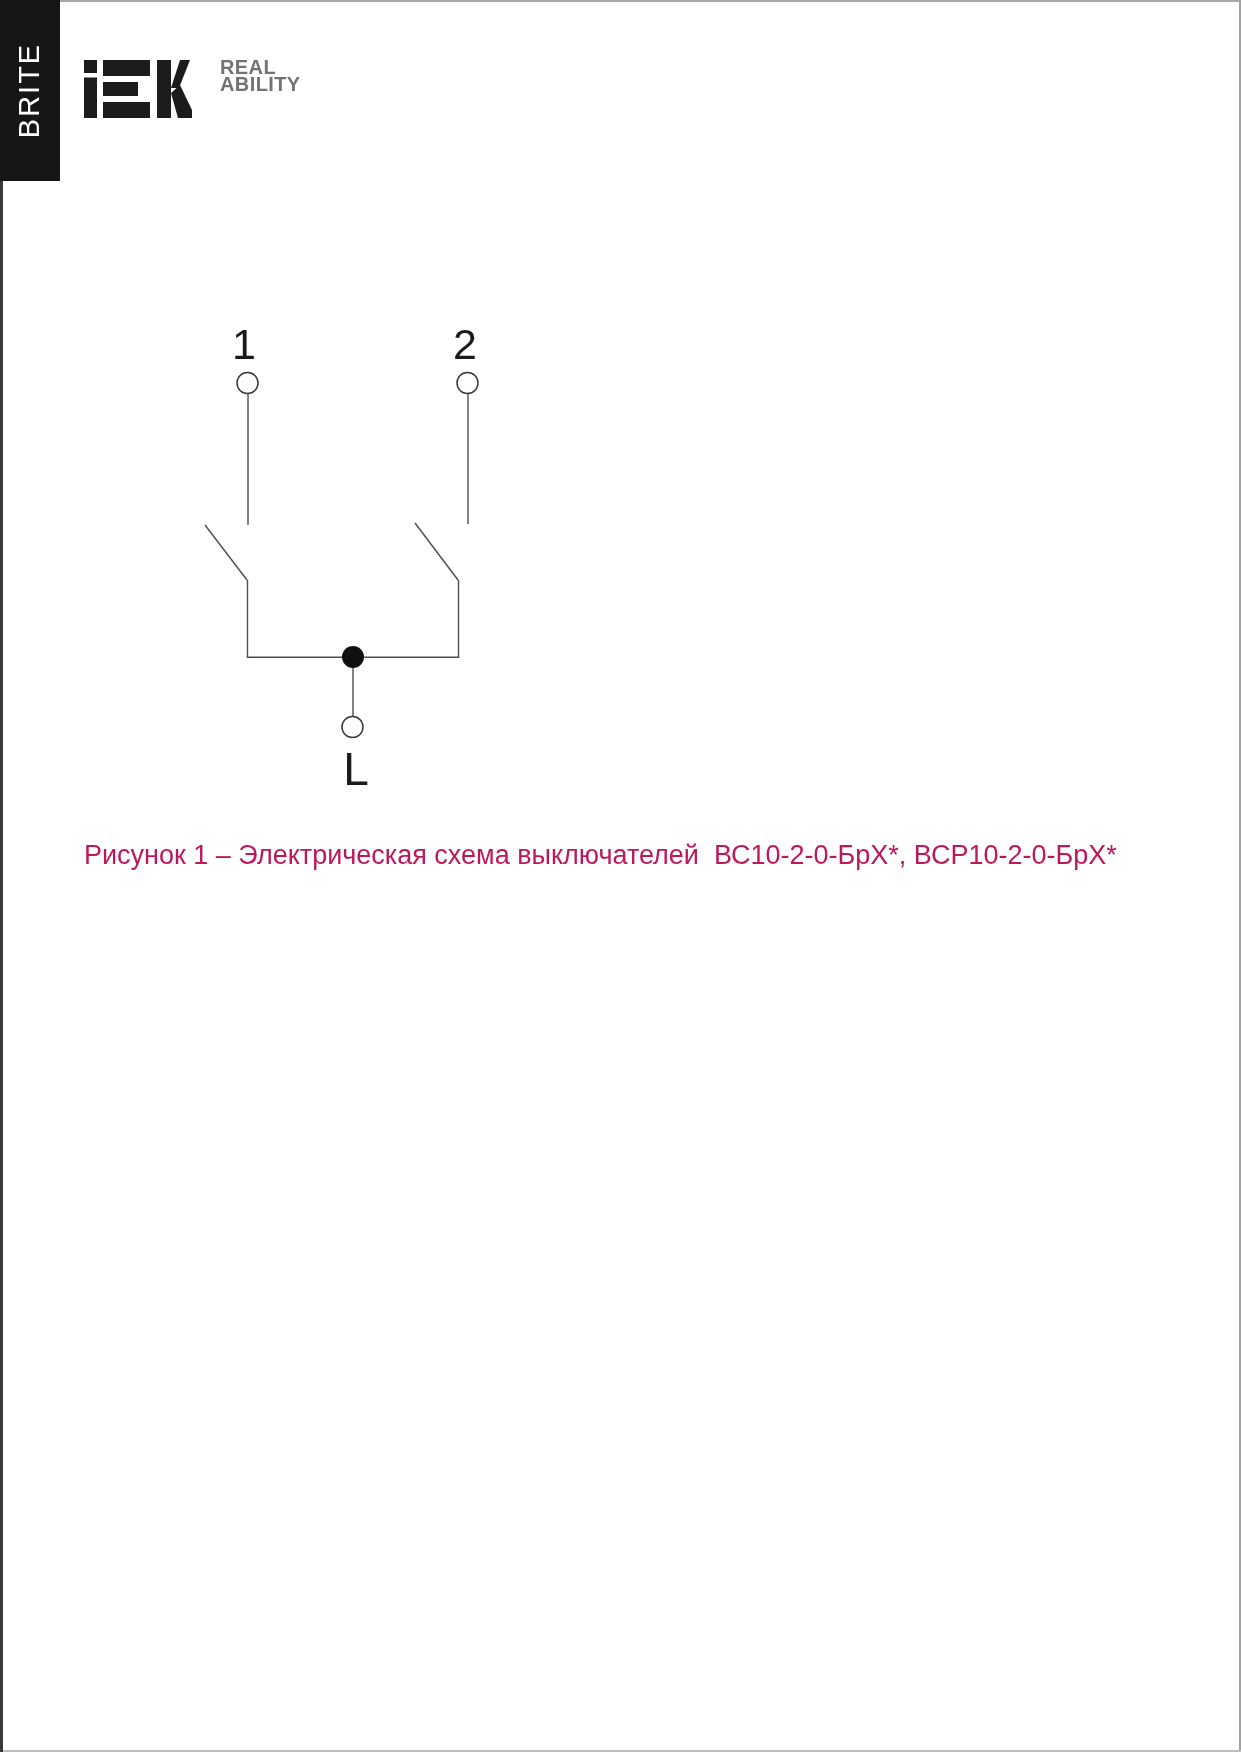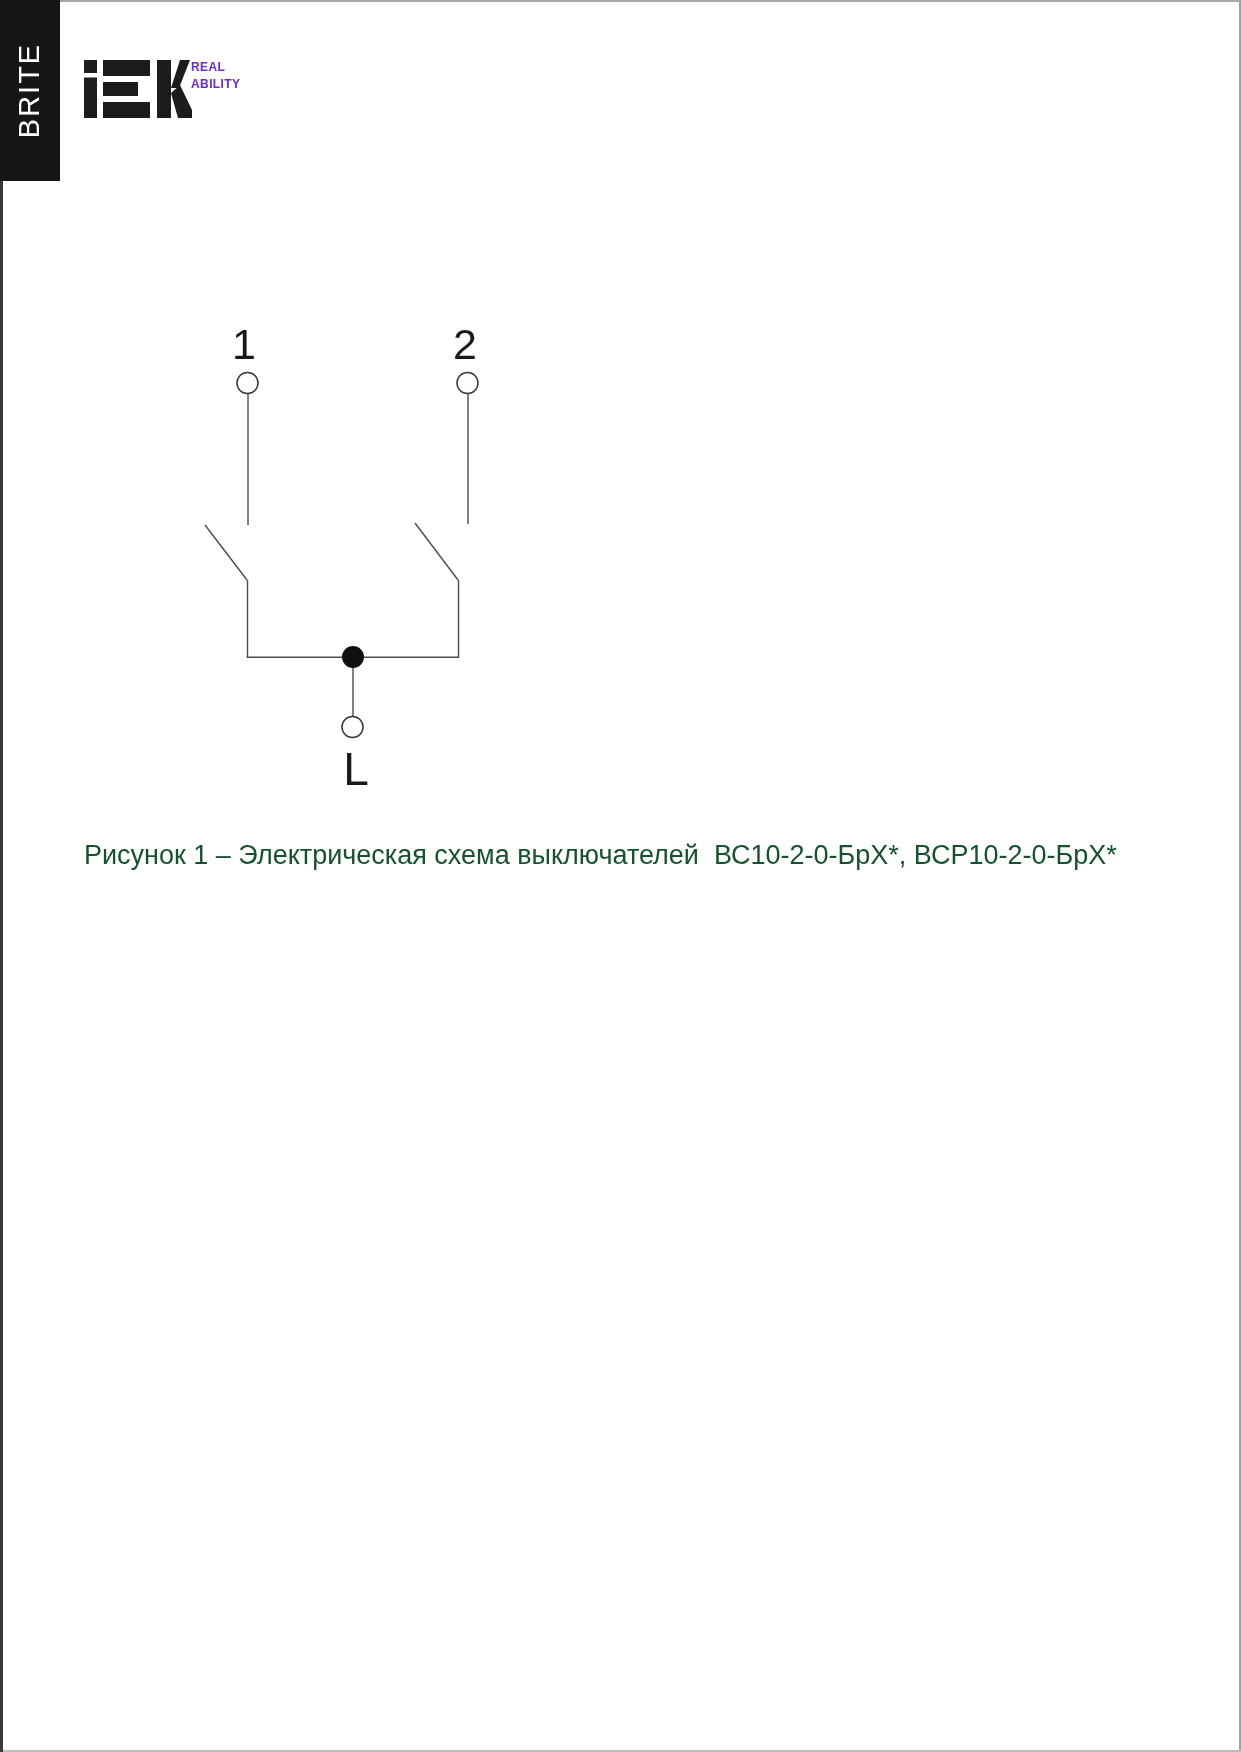--- a/index.html
+++ b/index.html
@@ -41,24 +41,24 @@
   }
 
   
   .brand-logo {
     position: absolute;
     left: 84px; top: 60px;
     width: 108px; height: 58px;
   }
   .brand-tagline {
     position: absolute;
-    left: 191px; top: 59px;
-    color: #6d28d9;
+    left: 220px; top: 59px;
+    color: #737373;
     font-weight: bold;
-    font-size: 12px;
+    font-size: 20px;
     line-height: 17px;
     letter-spacing: 0.4px;
   }
 
   
   .schematic {
     position: absolute;
     left: 0; top: 0;
     width: 1241px; height: 1752px;
   }
@@ -86,21 +86,21 @@
     line-height: 1;
     font-weight: 400;
   }
   .label-1 { left: 214px; top: 323px; }
   .label-2 { left: 435px; top: 323px; }
   .label-l { left: 326px; top: 746px; font-size: 46px; }
 
   .figure-caption {
     position: absolute;
     left: 84px; top: 839px;
-    color: #14532d;
+    color: #be185d;
     font-size: 27px;
     line-height: 32px;
     white-space: pre;
   }
 </style>
 </head>
 <body>
 
 <div class="edge edge-top"></div>
 <div class="edge edge-right"></div>

